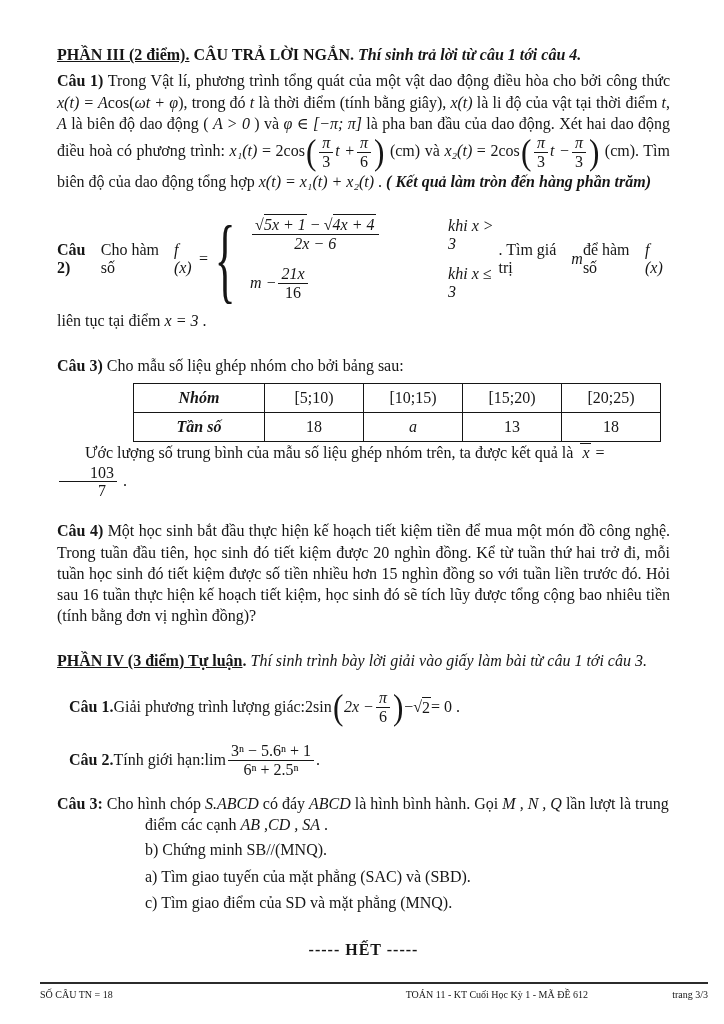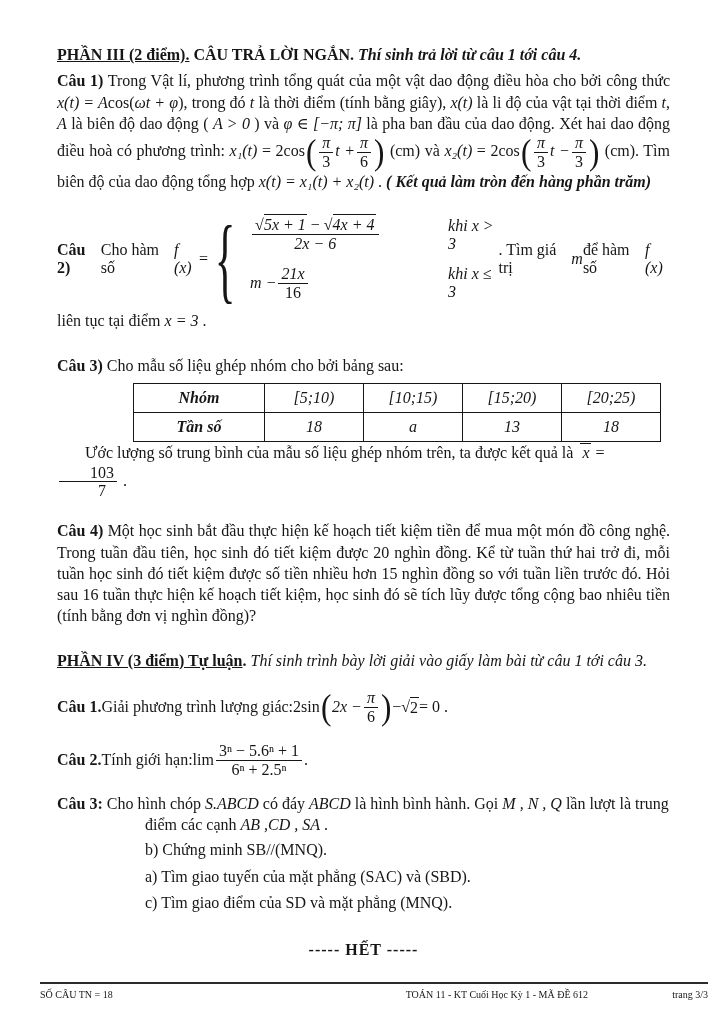--- a/index.html
+++ b/index.html
@@ -34,23 +34,23 @@
   .brace{font-size:96px;line-height:0.8;transform:scaleX(0.45);
          margin:0 -8px 0 -6px;font-weight:normal;}
   .pw-rows{display:flex;flex-direction:column;gap:12px;margin:0 4px 0 10px;}
   .pw-row{display:flex;align-items:center;}
   .pw-expr{min-width:198px;display:flex;align-items:center;}
   
   table.freq{border-collapse:collapse;margin:7px 0 0 76px;}
   table.freq td{border:1px solid #161616;text-align:center;padding:2px 6px;
                 height:24px;font-size:16px;}
   table.freq td.c0{width:118px;}
-  table.freq td.cv{width:86px;font-style:italic;}
+  table.freq td.cv{width:86px;}
   .xbar{font-style:italic;border-top:1px solid #161616;padding:0 2px;margin-left:3px;}
-  .row-flex{display:flex;align-items:center;}
+  .row-flex{display:flex;align-items:center;margin-left:12px;}
   .hang{padding-left:88px;text-indent:-88px;}
   .sub{margin-left:88px;}
   .endline{text-align:center;font-weight:bold;margin-top:26px;letter-spacing:1px;}
   .footer{position:absolute;left:40px;right:16px;bottom:24px;
           border-top:2px solid #2b2b2b;padding-top:5px;display:flex;
           align-items:baseline;font-size:10px;}
   .footer .fl{width:200px;}
   .footer .fc{flex:1;text-align:right;}
   .footer .fr{width:120px;text-align:right;}
   .mt26{margin-top:23px;} .mt24{margin-top:24px;} .mt20{margin-top:20px;}

